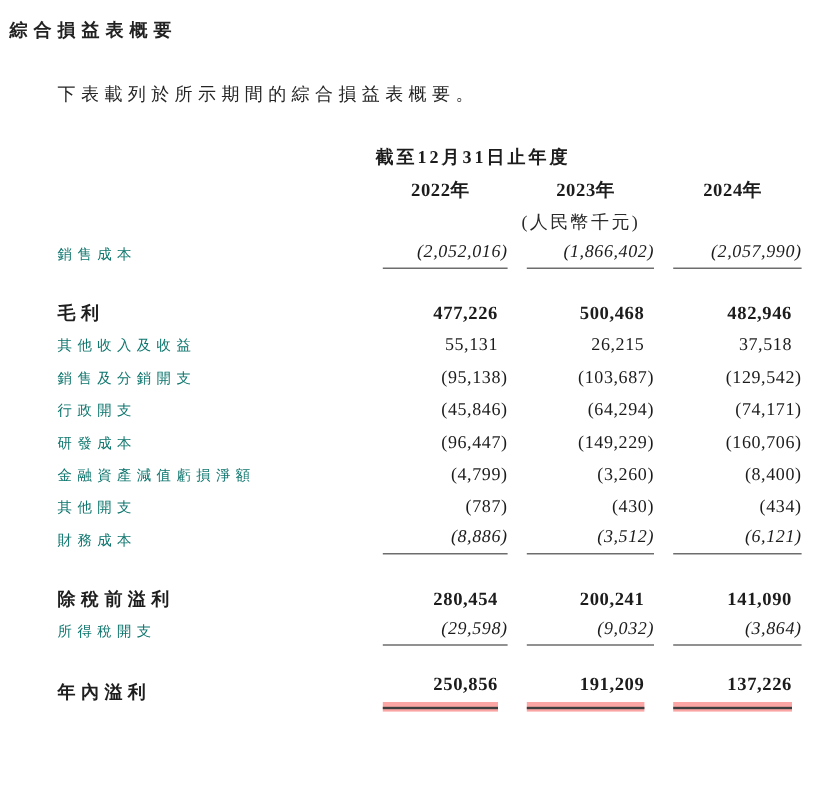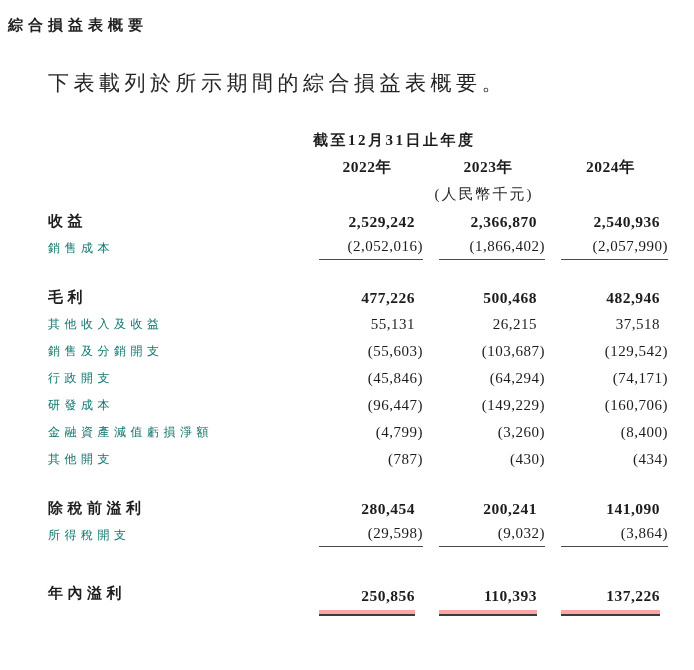--- a/index.html
+++ b/index.html
@@ -19,21 +19,21 @@
   .doc-title {
     margin: 4px 0 0 0;
     font-family: "DejaVu Sans", "Liberation Sans", sans-serif;
     font-size: 15px;
     font-weight: 700;
     letter-spacing: 5px;
     color: #222;
   }
   .intro {
     margin: 34px 0 0 40px;
-    font-size: 21px;
+    font-size: 15px;
     letter-spacing: 4.5px;
     color: #252525;
   }
   table.fin {
     margin: 30px 0 0 40px;
     border-collapse: collapse;
     table-layout: fixed;
     width: 620px;
     font-size: 15px;
   }
@@ -80,26 +80,25 @@
   }
   td.val { padding: 0 8px 0 16px; }
   .cv {
     display: block;
     text-align: right;
     letter-spacing: 0.5px;
     white-space: nowrap;
   }
   tr.bold .cv { font-weight: 700; font-size: 15.5px; }
   .cv.neg { margin-right: -8px; }
-  .cv.u1 { border-bottom: 1.5px solid #4a4a4a; padding-bottom: 4px; }
+  .cv.u1 { border-bottom: 1.5px solid #4a4a4a; padding-bottom: 4px; font-style: italic; }
   .cv.u2 {
     position: relative;
-    border-bottom: 6px solid #fca5a5;
+    border-bottom: 8px solid #fca5a5;
     padding-bottom: 5px;
-    margin-top: 16px;
   }
   .cv.u2::after {
     content: "";
     position: absolute;
     left: 0; right: 0; bottom: -6px;
     border-bottom: 2px solid #3d3d3d;
   }
   tr.spacer td { height: 22px; }
 </style>
 </head>
@@ -130,32 +129,20 @@
         <th class="yr">2024年</th>
       </tr>
       <tr>
         <td class="lbl"></td>
         <td></td>
         <td class="unit">(人民幣千元)</td>
         <td></td>
       </tr>
     </thead>
     <tbody>
-        <tr class="bold">
-          <td class="lbl">收益</td>
-          <td class="val">
-            <div class="cv">2,529,242</div>
-          </td>
-          <td class="val">
-            <div class="cv">2,366,870</div>
-          </td>
-          <td class="val">
-            <div class="cv">2,540,936</div>
-          </td>
-        </tr>
         <tr>
           <td class="lbl">銷售成本</td>
           <td class="val">
             <div class="cv u1 neg">(2,052,016)</div>
           </td>
           <td class="val">
             <div class="cv u1 neg">(1,866,402)</div>
           </td>
           <td class="val">
             <div class="cv u1 neg">(2,057,990)</div>
@@ -184,21 +171,21 @@
           <td class="val">
             <div class="cv">26,215</div>
           </td>
           <td class="val">
             <div class="cv">37,518</div>
           </td>
         </tr>
         <tr>
           <td class="lbl">銷售及分銷開支</td>
           <td class="val">
-            <div class="cv neg">(55,603)</div>
+            <div class="cv neg">(95,138)</div>
           </td>
           <td class="val">
             <div class="cv neg">(103,687)</div>
           </td>
           <td class="val">
             <div class="cv neg">(129,542)</div>
           </td>
         </tr>
         <tr>
           <td class="lbl">行政開支</td>
@@ -239,20 +226,32 @@
         <tr>
           <td class="lbl">其他開支</td>
           <td class="val">
             <div class="cv neg">(787)</div>
           </td>
           <td class="val">
             <div class="cv neg">(430)</div>
           </td>
           <td class="val">
             <div class="cv neg">(434)</div>
+          </td>
+        </tr>
+        <tr>
+          <td class="lbl">財務成本</td>
+          <td class="val">
+            <div class="cv u1 neg">(8,886)</div>
+          </td>
+          <td class="val">
+            <div class="cv u1 neg">(3,512)</div>
+          </td>
+          <td class="val">
+            <div class="cv u1 neg">(6,121)</div>
           </td>
         </tr>
         <tr class="spacer">
           <td colspan="4"></td>
         </tr>
         <tr class="bold">
           <td class="lbl">除稅前溢利</td>
           <td class="val">
             <div class="cv">280,454</div>
           </td>
@@ -277,21 +276,21 @@
         </tr>
         <tr class="spacer">
           <td colspan="4"></td>
         </tr>
         <tr class="bold">
           <td class="lbl">年內溢利</td>
           <td class="val">
             <div class="cv u2">250,856</div>
           </td>
           <td class="val">
-            <div class="cv u2">110,393</div>
+            <div class="cv u2">191,209</div>
           </td>
           <td class="val">
             <div class="cv u2">137,226</div>
           </td>
         </tr>
       </tbody>
   </table>
 
 </div>
 

